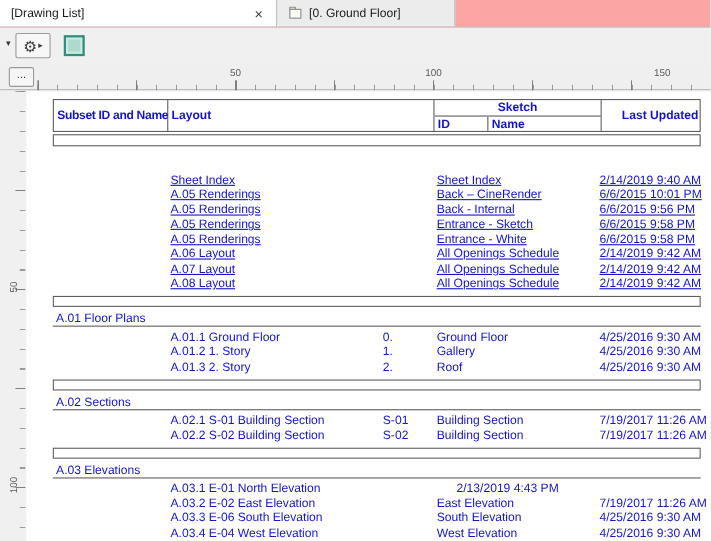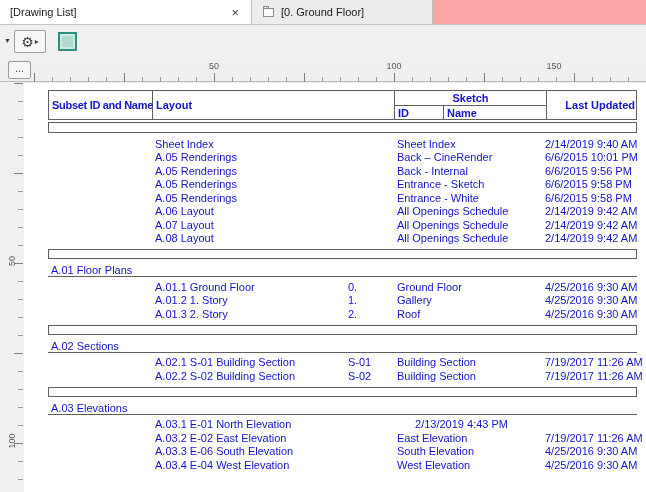--- a/index.html
+++ b/index.html
@@ -6,21 +6,21 @@
   html,body { width:646px; height:492px; overflow:hidden; }
   body { font-family:"Liberation Sans", sans-serif; background:#f0f0f0; }
   .app { position:relative; width:646px; height:492px; background:#f0f0f0; }
 
   
   .tabbar { position:absolute; top:0; left:0; right:0; height:25px;
             background:#fca5a5; border-bottom:1px solid #c2c2c2; display:flex; }
   .tab { display:flex; align-items:center; gap:6px; font-size:11px; color:#1a1a1a;
          border-right:1px solid #bdbdbd; padding:0 10px; cursor:default; }
   .tab.active { background:#ffffff; width:252px; justify-content:space-between; }
-  .tab.inactive { background:#ececec; width:181px; }
+  .tab.inactive { background:#ececec; width:162px; }
   .tab-close { color:#444; font-size:13px; line-height:11px; padding:0 2px; }
   .tab-icon svg { display:block; }
 
   
   .toolbar { position:absolute; top:26px; left:0; right:0; height:32px; background:#f0f0f0; }
   .dd-arrow { position:absolute; left:4px; top:11px; font-size:7px; color:#333; }
   .gear-btn { position:absolute; left:14px; top:4px; width:32px; height:23px;
               border:1px solid #9a9a9a; border-radius:2px; background:#f7f7f7;
               display:flex; align-items:center; justify-content:center; gap:1px; }
   .gear-glyph { font-size:14px; color:#3c3c3c; line-height:1; }
@@ -66,21 +66,21 @@
            font-size:11px; font-weight:bold; }
   .th { display:flex; align-items:center; padding:0 3px; white-space:nowrap; }
   .th-subset  { grid-row:1/3; grid-column:1; border-right:1px solid var(--line); letter-spacing:-0.3px; }
   .th-layout  { grid-row:1/3; grid-column:2; border-right:1px solid var(--line); }
   .th-drawing { grid-row:1;   grid-column:3/5; justify-content:center; border-bottom:1px solid var(--line); }
   .th-id      { grid-row:2;   grid-column:3; border-right:1px solid var(--line);text-align:right; }
   .th-name    { grid-row:2;   grid-column:4; }
   .th-last    { grid-row:1/3; grid-column:5; border-left:1px solid var(--line); justify-content:flex-end; }
   .strip { height:11px; border:1px solid var(--line); margin-top:2px; }
 
-  .rows.first { margin-top:4px; }
+  .rows.first { margin-top:24px;text-decoration:underline; }
   .row { display:grid; grid-template-columns:104px 193px 49px 151px 92px;
          height:13.5px; font-size:11px; align-items:center; white-space:nowrap; }
   .c-subset { padding-left:3px; }
   .c-layout, .c-id, .c-name { padding-left:3px; }
   .c-updated { text-align:center; padding-right:16px; }
 
   .sep-box { height:10px; border:1px solid var(--line); margin-top:4px; }
   .sec-title { height:14px; line-height:14px; font-size:11px; padding-left:3px;
                border-bottom:1px solid var(--line); margin-top:4px; margin-bottom:3px;
                white-space:nowrap; }
@@ -115,21 +115,21 @@
     <button class="swatch-btn">
       <span class="swatch"></span>
     </button>
   </div>
 
   <div class="ruler-row">
     <div class="corner-btn">...</div>
     <div class="hruler">
       <span class="hlabel" style="left:180px">50</span>
       <span class="hlabel" style="left:360px">100</span>
-      <span class="hlabel" style="left:520px">150</span>
+      <span class="hlabel" style="left:568px">150</span>
     </div>
   </div>
   <div class="vruler">
     <span class="vlabel" style="top:173px">50</span>
     <span class="vlabel" style="top:353px">100</span>
   </div>
 
   <div class="canvas">
     <div class="dtable">
       <div class="thead">

